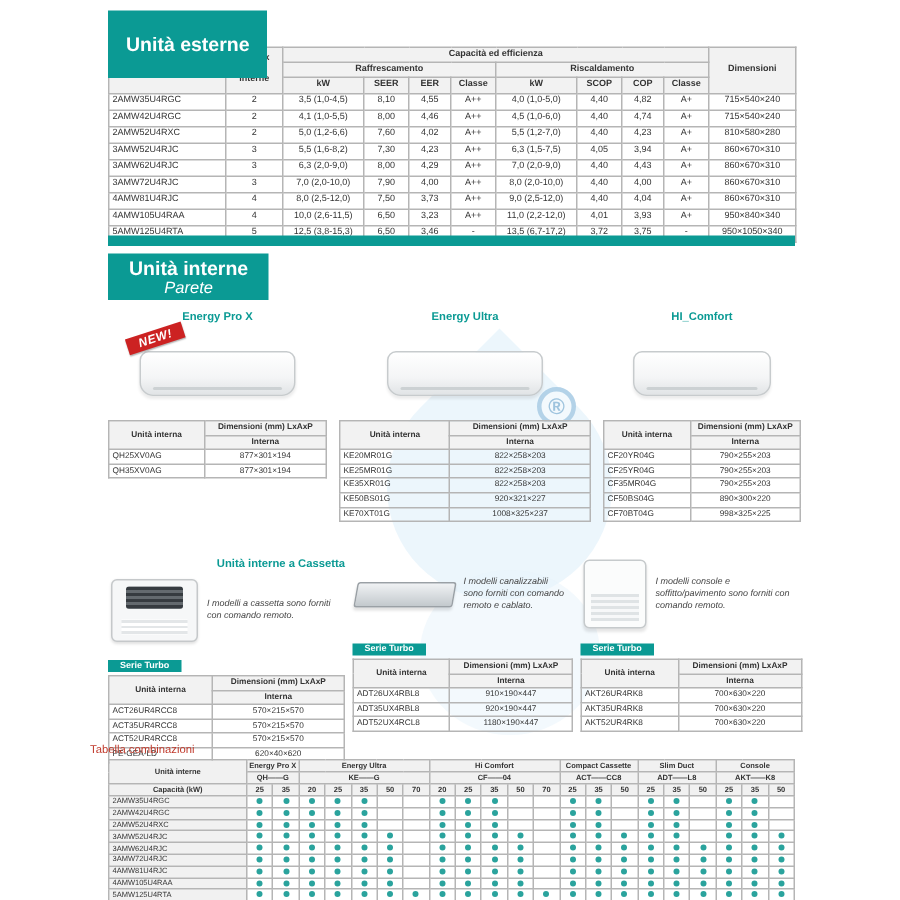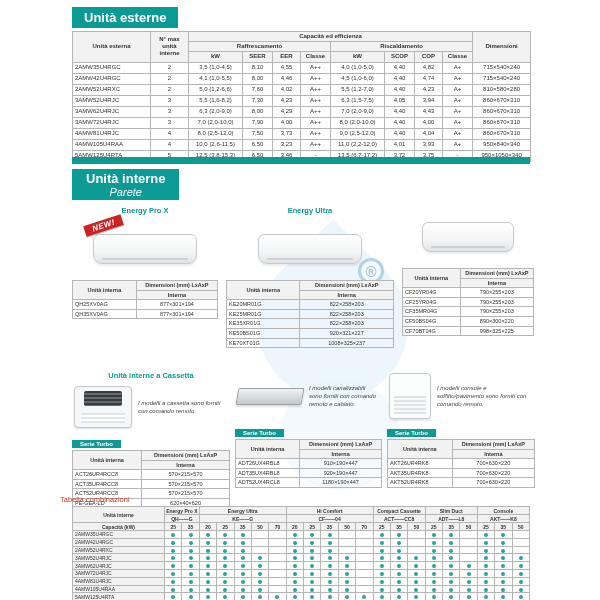--- a/index.html
+++ b/index.html
@@ -5,21 +5,21 @@
   *{margin:0;padding:0;box-sizing:border-box}
   html,body{background:#fff}
   body{width:600px;height:600px;font-family:"Liberation Sans",sans-serif;color:#333}
   .page{position:relative;width:600px;height:600px;background:#fff;overflow:hidden}
 
   
   .wm{position:absolute;left:240px;top:210px;width:200px;height:290px;z-index:0;pointer-events:none}
   .wm-drop{position:absolute;left:18px;top:40px;width:150px;height:150px;background:#dceef9;border-radius:0 50% 50% 50%;transform:rotate(45deg);opacity:.55}
   .wm-drop2{position:absolute;left:40px;top:170px;width:120px;height:110px;background:#e7f3fb;border-radius:50%;opacity:.5}
   .wm-reg{position:absolute;left:118px;top:48px;width:26px;height:26px;border:3px solid #b3d2e8;border-radius:50%;color:#9fc4de;font-weight:bold;font-size:15px;line-height:21px;text-align:center;background:rgba(255,255,255,.4)}
-  .title-box{background:#0b9a94;color:#fff;display:inline-block;padding:3px 12px;font-weight:bold}
+  .title-box{background:#0b9a94;color:#fff;display:inline-block;padding:15px 12px;font-weight:bold}
   .pos-ext-title{position:absolute;left:72px;top:7px;font-size:13px;z-index:2}
   .pos-int-title{position:absolute;left:72px;top:169px;font-size:13px;z-index:2;padding:2px 14px;text-align:center}
   .pos-int-title .subtitle{font-style:italic;font-weight:normal;font-size:11px}
   .teal-band{position:absolute;left:72px;top:157px;width:458px;height:7px;background:#0b9a94;z-index:1}
 
   table.tbl{border-collapse:collapse}
   .tbl th,.tbl td{border:1px solid #b5b5b5;text-align:center;padding:1px 2px;line-height:1.2;font-weight:normal}
   .tbl th{background:#f2f2f2;font-weight:bold}
   .tbl td.model,.tbl td.left{text-align:left}
 
@@ -38,21 +38,21 @@
   .new-badge{position:absolute;left:12px;top:2px;transform:rotate(-18deg);background:#cc2222;color:#fff;font-weight:bold;font-style:italic;font-size:8px;padding:1px 8px;letter-spacing:.5px;box-shadow:0 1px 1px rgba(0,0,0,.3);z-index:2}
 
   .mini{width:100%;font-size:5.5px;table-layout:fixed}
   .mini th{font-size:5.5px;padding:1px}
   .mini td{height:9px}
   .mini .mcol{width:44%}
 
   .other-row{position:absolute;left:72px;top:371px;width:458px;display:flex;gap:5px;z-index:1}
   .osec{flex:0 0 auto}
   .osec.o0{width:158px}.osec.o1{width:147px}.osec.o2{width:148px}
-  .osec-title{color:#0b9a94;font-weight:bold;font-size:7.5px;text-align:center;height:11px}
+  .osec-title{color:#0b9a94;font-weight:bold;font-size:7.5px;text-align:right;height:11px}
   .osec-body{height:50px;display:flex;align-items:center;gap:6px;padding:2px}
   .osec-desc{font-style:italic;font-size:6px;color:#444;line-height:1.35;flex:1}
   .chip{background:#0b9a94;color:#fff;display:inline-block;font-size:6px;font-weight:bold;padding:1px 8px}
 
   .cass-panel{width:58px;height:42px;background:#f6f7f8;border:1px solid #c5c8ca;border-radius:4px;position:relative;box-shadow:0 1px 2px rgba(0,0,0,.12);flex:0 0 auto}
   .cass-grille{position:absolute;left:9px;top:4px;right:9px;height:15px;background:repeating-linear-gradient(180deg,#363b40 0 2px,#646a6f 2px 4px);border-radius:2px}
   .cass-slats{position:absolute;left:6px;bottom:4px;right:6px;height:10px;background:repeating-linear-gradient(180deg,#e3e6e8 0 2px,#ffffff 2px 4px)}
   .ac-duct{width:66px;height:17px;background:linear-gradient(180deg,#f0f2f4 0%,#c3c9cd 100%);border:1px solid #9aa0a5;border-radius:2px;transform:skewX(-10deg);box-shadow:0 2px 2px rgba(0,0,0,.12);flex:0 0 auto}
   .ac-console{width:42px;height:46px;background:#fbfcfc;border:1px solid #c6cacc;border-radius:4px;position:relative;box-shadow:0 2px 2px rgba(0,0,0,.1);flex:0 0 auto}
   .console-louvres{position:absolute;left:4px;right:4px;bottom:4px;height:18px;background:repeating-linear-gradient(180deg,#dfe3e5 0 2px,#f7f8f9 2px 4px)}
@@ -312,20 +312,21 @@
             </tr>
             <tr>
               <td class="model">KE70XT01G</td>
               <td>1008×325×237</td>
             </tr>
           </tbody>
       </table>
     </div>
 
     <div class="card c2">
+      <div class="card-title">HI_Comfort</div>
       <div class="img-box">
         <div class="ac-wall">
             <div class="ac-vent"></div>
           </div>
       </div>
       <table class="tbl mini">
         <thead>
           <tr>
             <th rowspan="2" class="mcol">Unità interna</th>
             <th>Dimensioni (mm) LxAxP</th>

